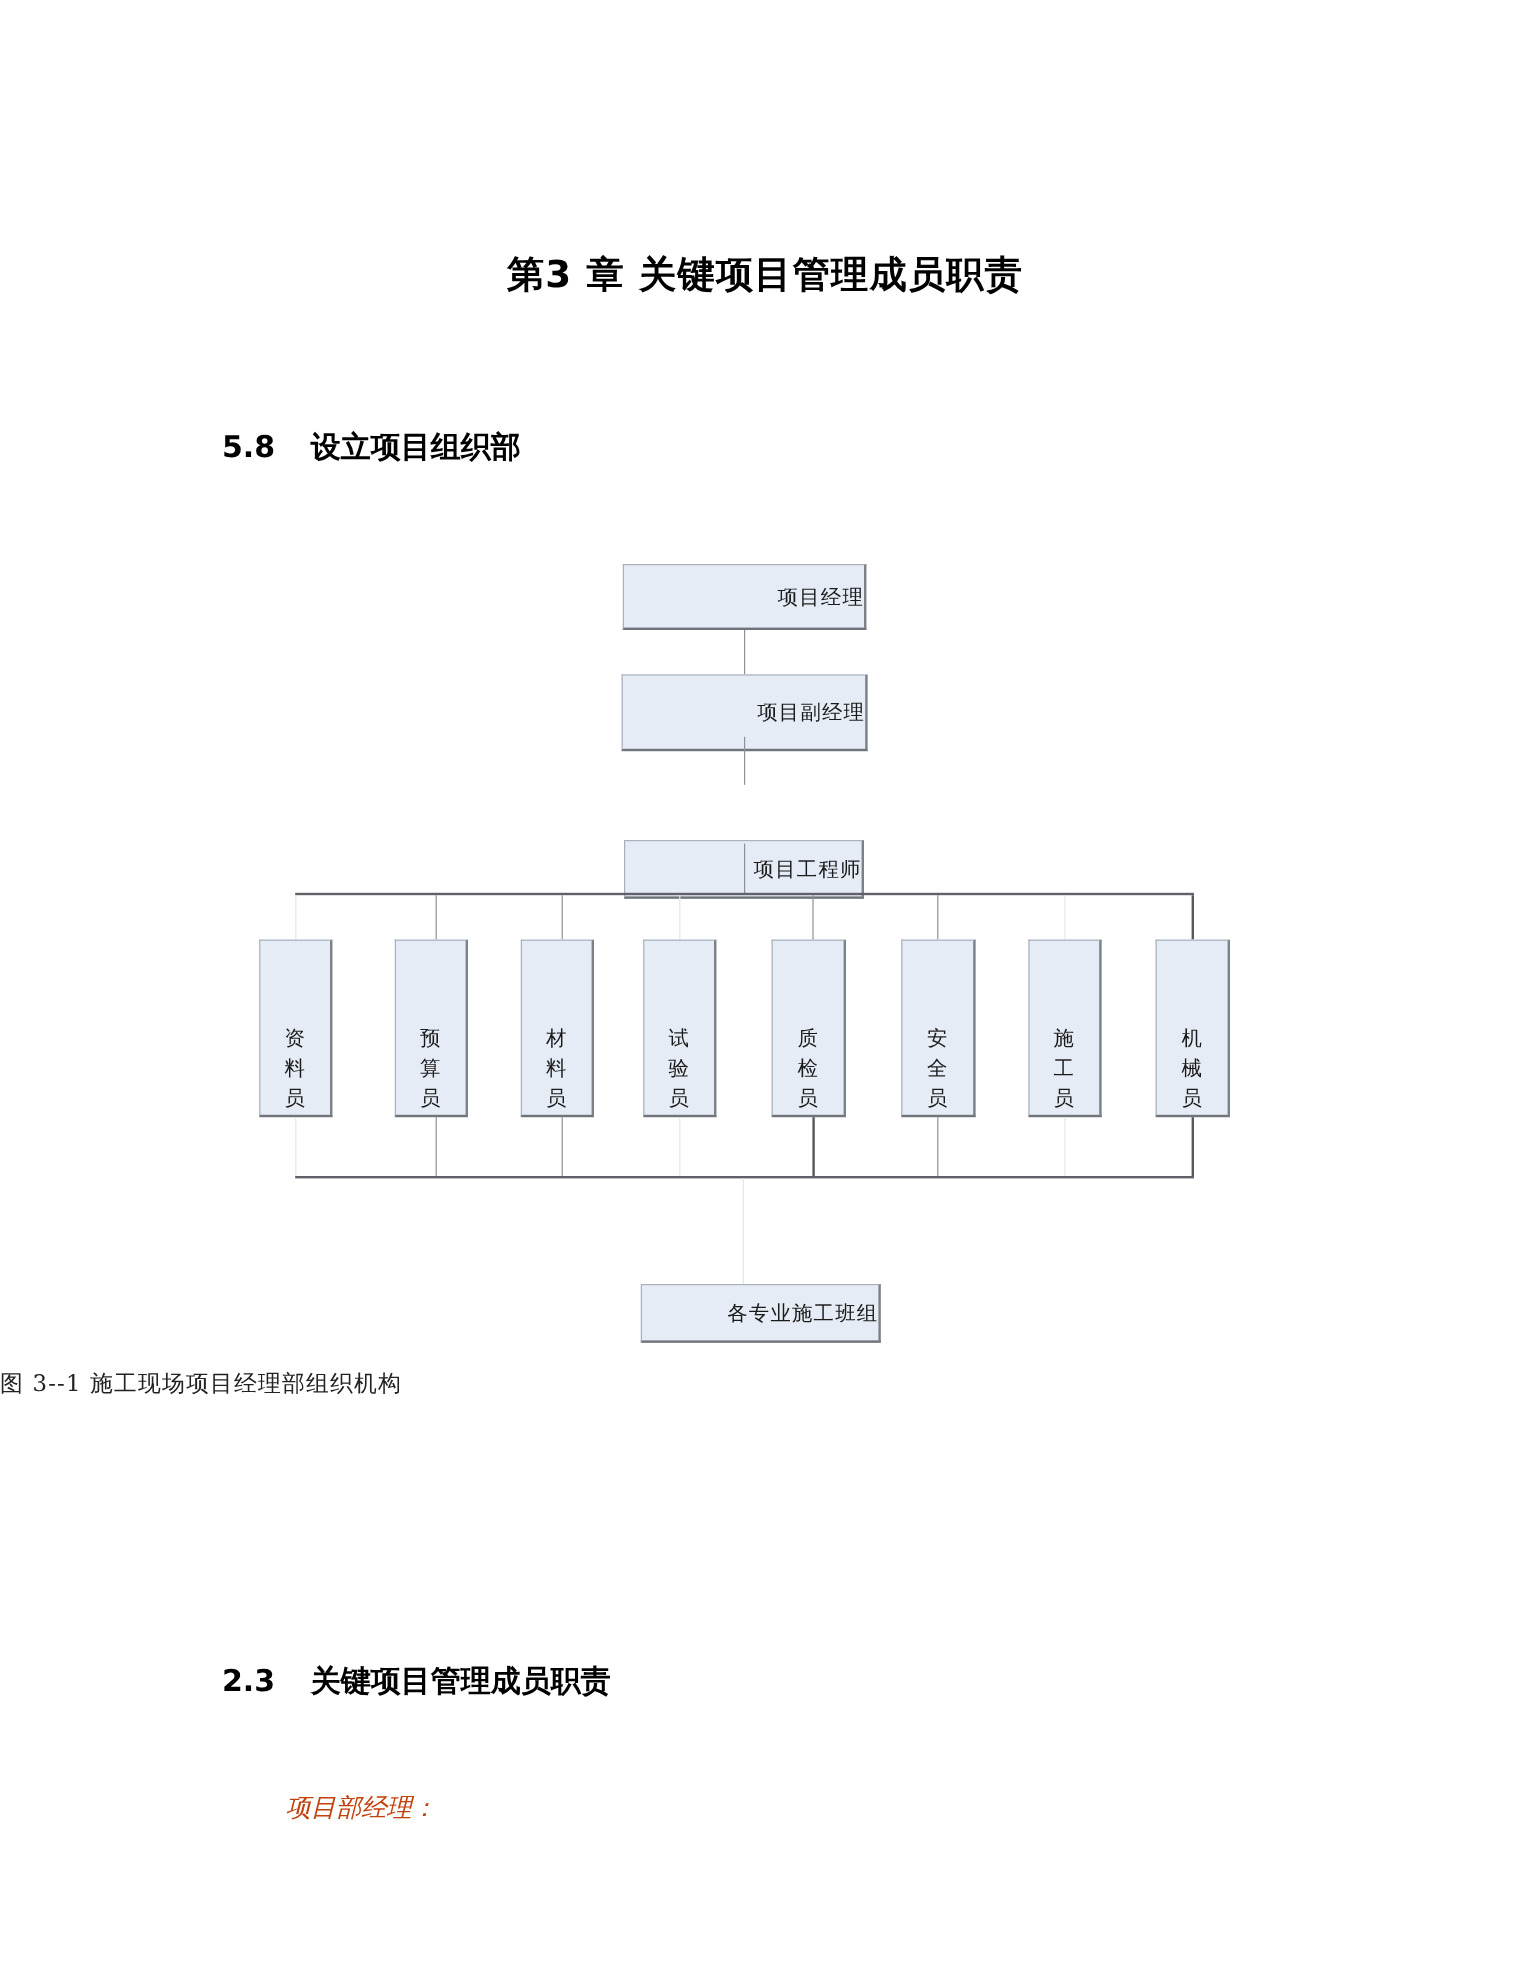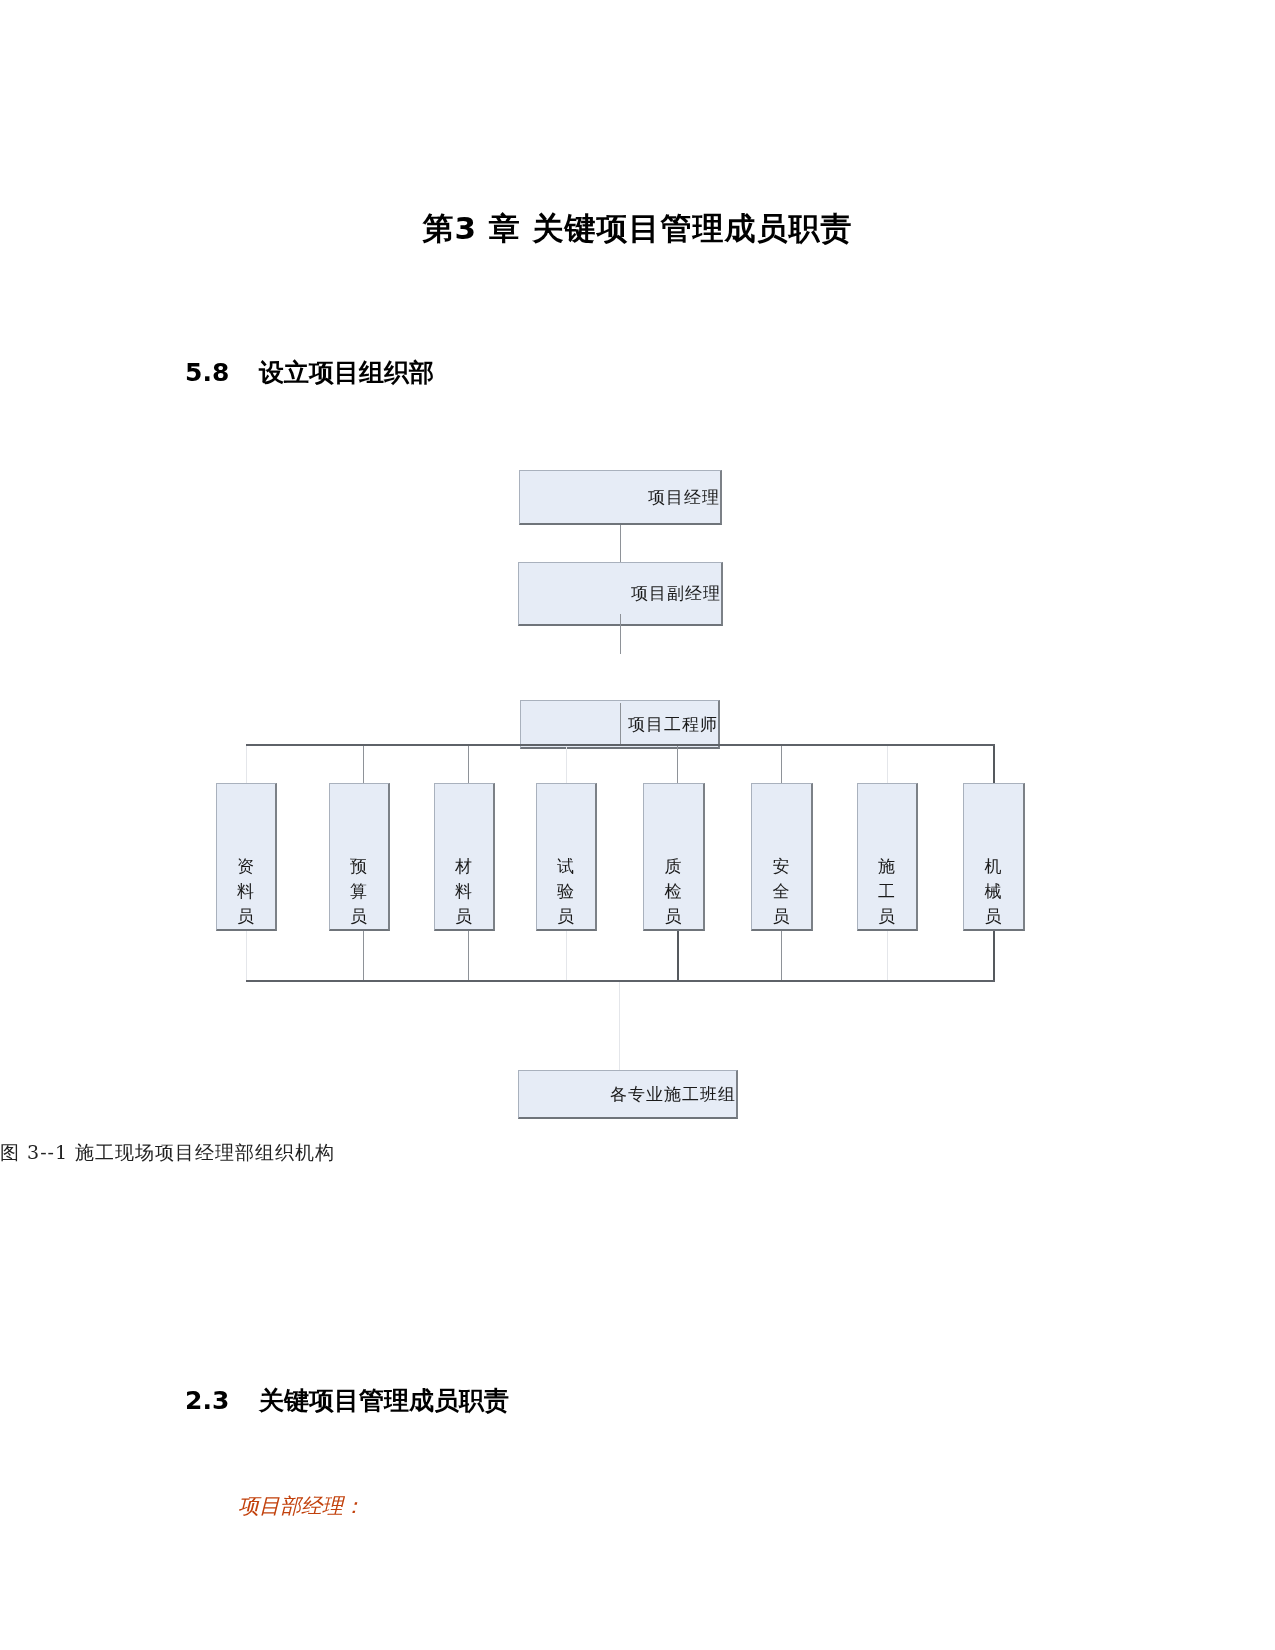--- a/index.html
+++ b/index.html
@@ -127,21 +127,21 @@
   <div class="line-v faint" style="left:566px; top:931px; height:50px;"></div>
   <div class="line-v dark" style="left:677px; top:931px; height:50px;"></div>
   <div class="line-v" style="left:781px; top:931px; height:50px;"></div>
   <div class="line-v faint" style="left:887px; top:931px; height:50px;"></div>
   <div class="line-v dark" style="left:993px; top:931px; height:50px;"></div>
 
   <div class="line-h" style="left:246px; top:980px; width:749px;"></div>
 
   <div class="line-v faint" style="left:619px; top:982px; height:88px;"></div>
 
-  <div class="box" style="left:518px; top:1070px; width:220px; height:49px;">
+  <div class="box" style="left:534px; top:1070px; width:200px; height:49px;">
     <span>各专业施工班组</span>
   </div>
 </div>
 
 <div class="abs caption">图 3--1 施工现场项目经理部组织机构</div>
 
 <div class="abs section-heading" style="top:1384px;">
   <span class="num">2.3</span><span>关键项目管理成员职责</span>
 </div>
 

